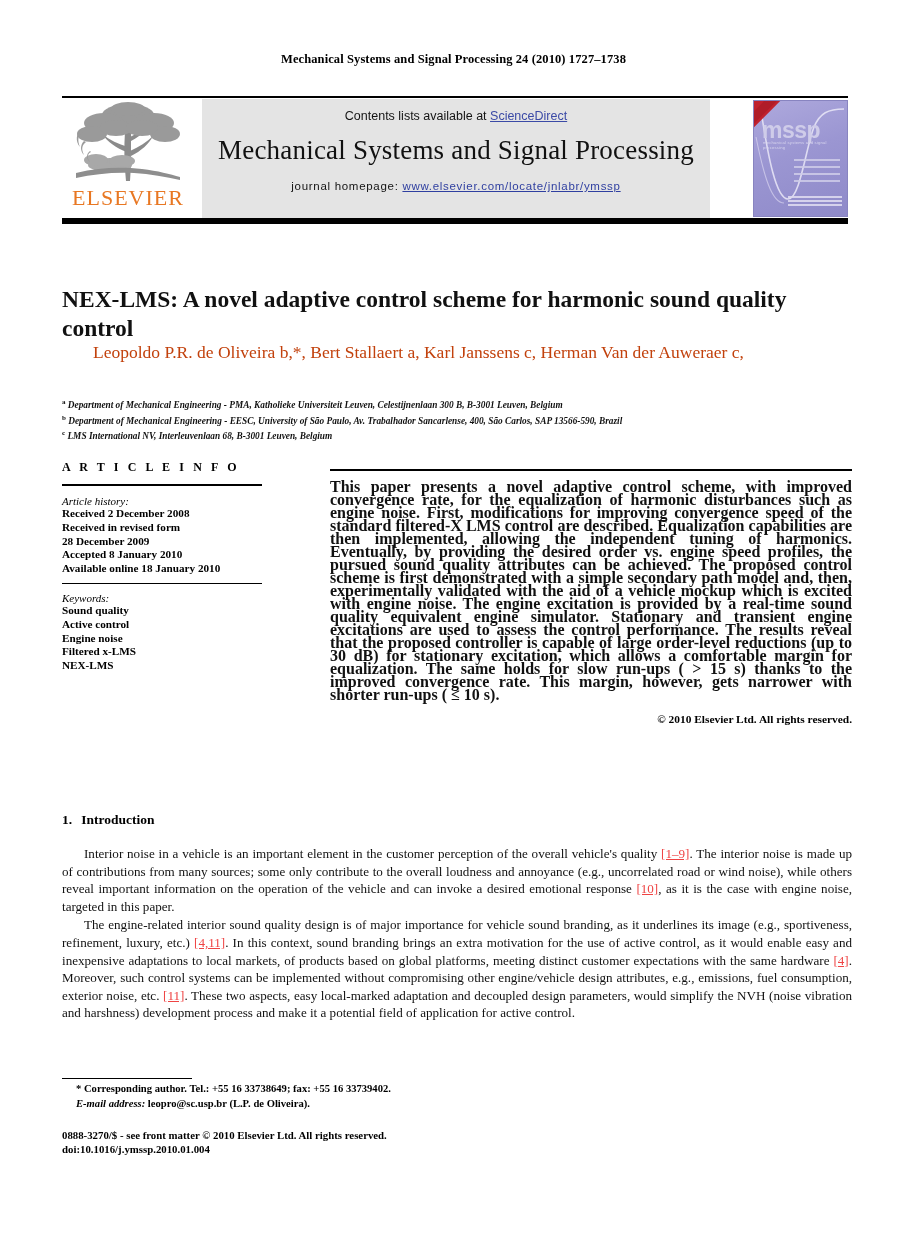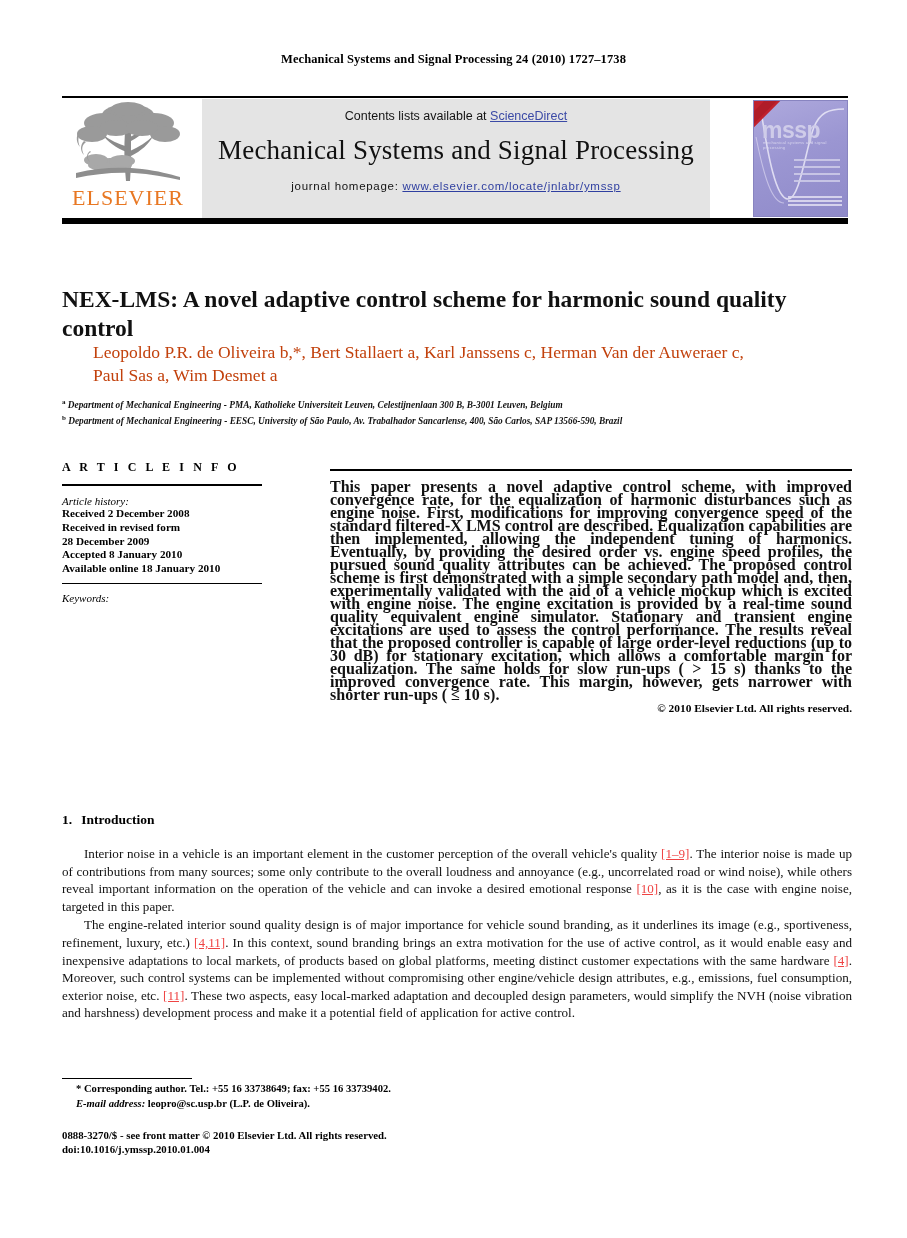--- a/index.html
+++ b/index.html
@@ -304,21 +304,21 @@
   .abstract-body {
     margin-top: 9px;
     font-family: "Liberation Serif", serif;
     font-weight: bold;
     font-size: 16px;
     line-height: 13px;
     text-align: justify;
     color: #111;
   }
   .copyright {
-    margin-top: 1px;
+    margin-top: 12px;
     text-align: right;
     font-weight: bold;
     font-size: 11.4px;
   }
 
   
   .section-head {
     position: absolute;
     top: 812px;
     left: 62px;
@@ -465,49 +465,59 @@
       </div>
     </div>
 
     <div class="masthead-rule-bottom"></div>
   </div>
 
   <h1 class="title">NEX-LMS: A novel adaptive control scheme for harmonic sound quality control</h1>
 
   <div class="authors">
     <div>Leopoldo P.R. de Oliveira b,*, Bert Stallaert a, Karl Janssens c, Herman Van der Auweraer c,</div>
-    <div>Paul Sas a, Wim Desmet a</div>
   </div>
 
   <div class="affiliations">
     <div>
       <sup>a</sup>
       <span>Department of Mechanical Engineering - PMA, Katholieke Universiteit Leuven, Celestijnenlaan 300 B, B-3001 Leuven, Belgium</span>
     </div>
     <div>
       <sup>b</sup>
       <span>Department of Mechanical Engineering - EESC, University of São Paulo, Av. Trabalhador Sancarlense, 400, São Carlos, SAP 13566-590, Brazil</span>
+    </div>
+    <div>
+      <sup>c</sup>
+      <span>LMS International NV, Interleuvenlaan 68, B-3001 Leuven, Belgium</span>
     </div>
   </div>
 
   <div class="info-abstract">
 
     <div class="col-left">
       <div class="col-head">A R T I C L E   I N F O</div>
       <div class="rule-thin"></div>
       <div class="history-label">Article history:</div>
       <div class="history-list">
         <div>Received 2 December 2008</div>
         <div>Received in revised form</div>
         <div>28 December 2009</div>
         <div>Accepted 8 January 2010</div>
         <div>Available online 18 January 2010</div>
       </div>
       <div class="rule-sub"></div>
       <div class="keywords-label" style="margin-top:0">Keywords:</div>
+      <div class="keywords-list">
+        <div>Sound quality</div>
+        <div>Active control</div>
+        <div>Engine noise</div>
+        <div>Filtered x-LMS</div>
+        <div>NEX-LMS</div>
+      </div>
     </div>
 
     <div class="col-right">
       <div class="rule-thin"></div>
       <div class="abstract-body">This paper presents a novel adaptive control scheme, with improved convergence rate, for the equalization of harmonic disturbances such as engine noise. First, modifications for improving convergence speed of the standard filtered-X LMS control are described. Equalization capabilities are then implemented, allowing the independent tuning of harmonics. Eventually, by providing the desired order vs. engine speed profiles, the pursued sound quality attributes can be achieved. The proposed control scheme is first demonstrated with a simple secondary path model and, then, experimentally validated with the aid of a vehicle mockup which is excited with engine noise. The engine excitation is provided by a real-time sound quality equivalent engine simulator. Stationary and transient engine excitations are used to assess the control performance. The results reveal that the proposed controller is capable of large order-level reductions (up to 30 dB) for stationary excitation, which allows a comfortable margin for equalization. The same holds for slow run-ups ( &gt; 15 s) thanks to the improved convergence rate. This margin, however, gets narrower with shorter run-ups ( ≤ 10 s).</div>
       <div class="copyright">© 2010 Elsevier Ltd. All rights reserved.</div>
     </div>
 
   </div>
 

